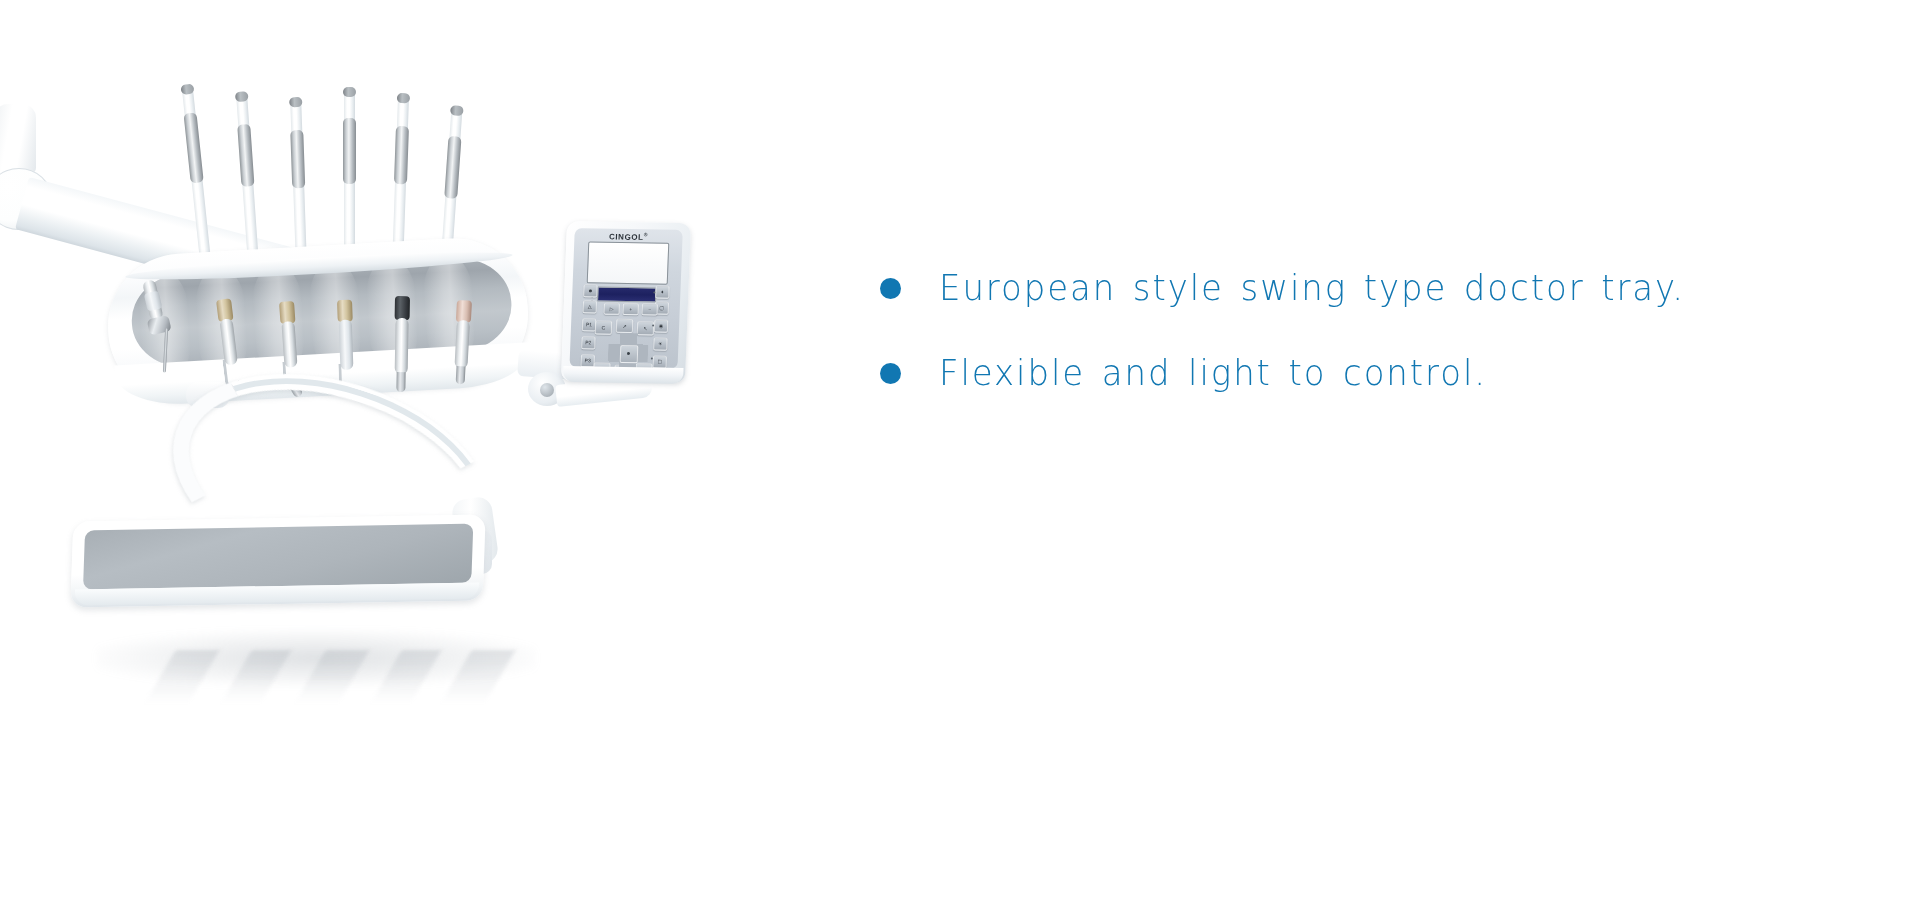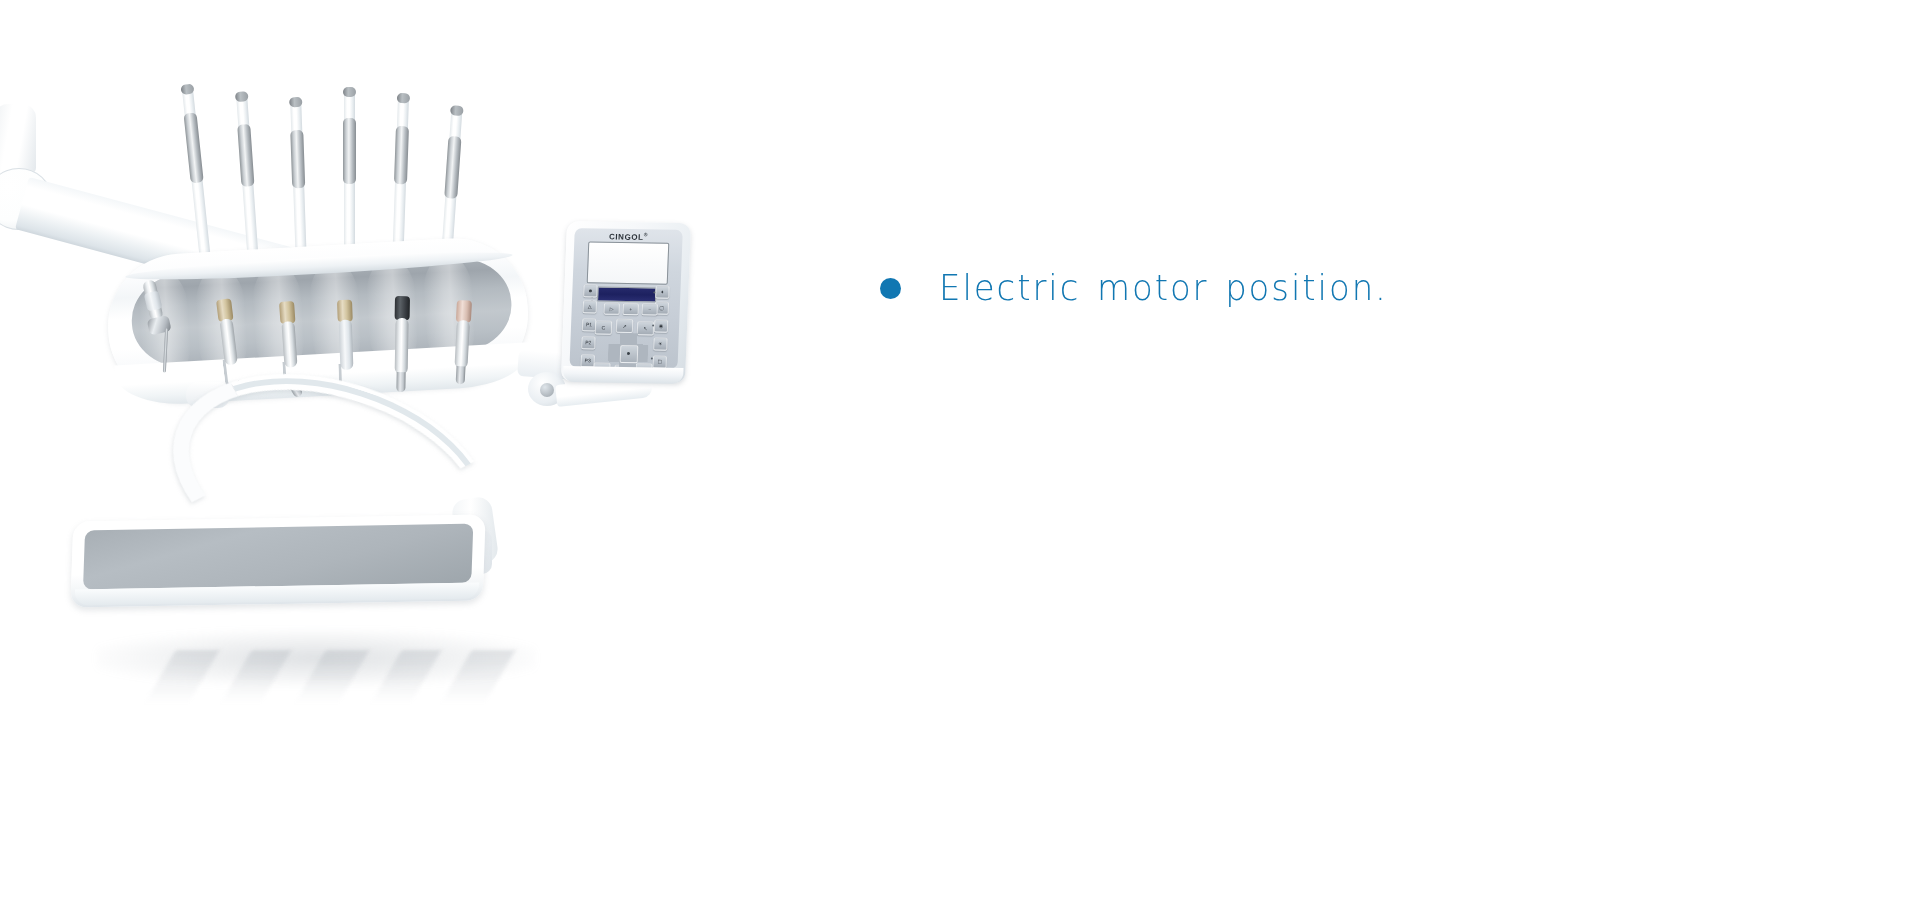--- a/index.html
+++ b/index.html
@@ -628,24 +628,28 @@
         <div class="cp-dot" style="right:25px; top:95px;"></div>
         <div class="cp-dot" style="right:25px; top:128px;"></div>
       </div>
       <div class="cp-base"></div>
     </div>
 
   </div>
 
   <div id="features">
 
-
-
-
-
     <div class="feature-row">
       <span class="feature-bullet" style="background: rgb(17, 119, 178);"></span>
-      <span class="feature-text" style="color: rgb(17, 119, 178);">Electric motor position.</span>
-    </div>
+      <span class="feature-text" style="color: rgb(17, 119, 178);">European style swing type doctor tray.</span>
+    </div>
+
+    <div class="feature-row">
+      <span class="feature-bullet" style="background: rgb(17, 119, 178);"></span>
+      <span class="feature-text" style="color: rgb(17, 119, 178);">Flexible and light to control.</span>
+    </div>
+
+
+
 
   </div>
 
 </div>
 
 </body></html>

